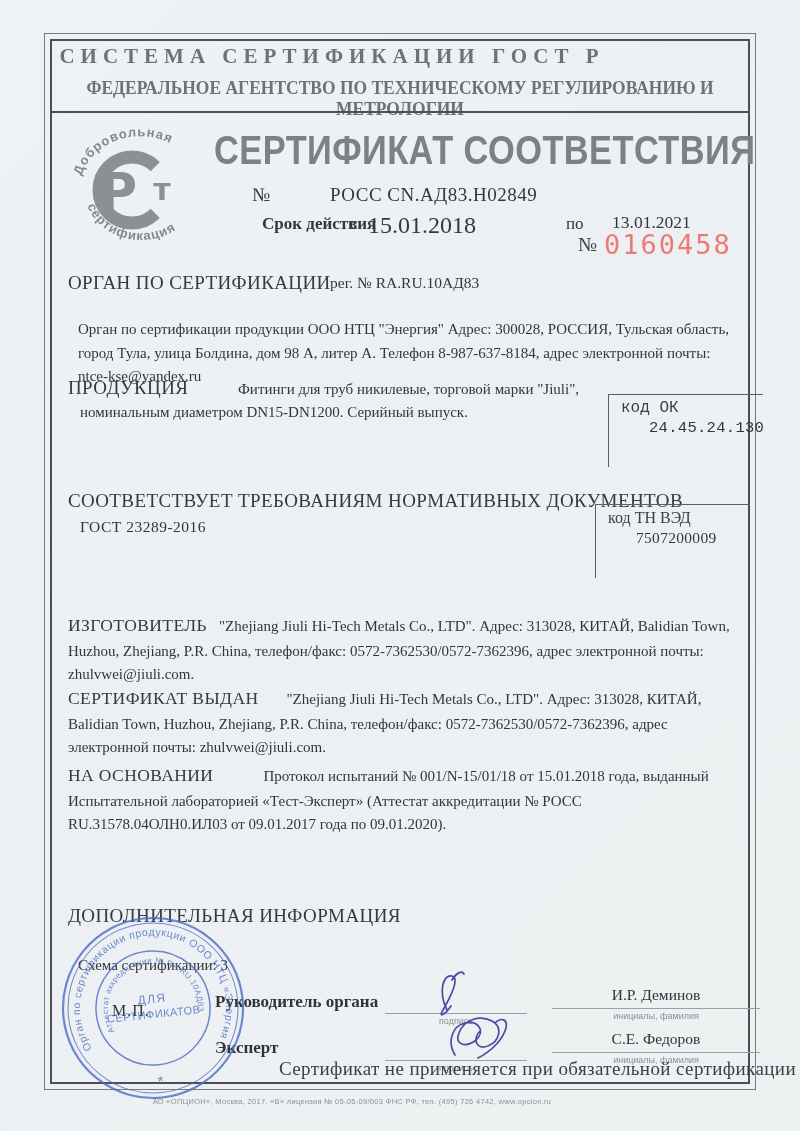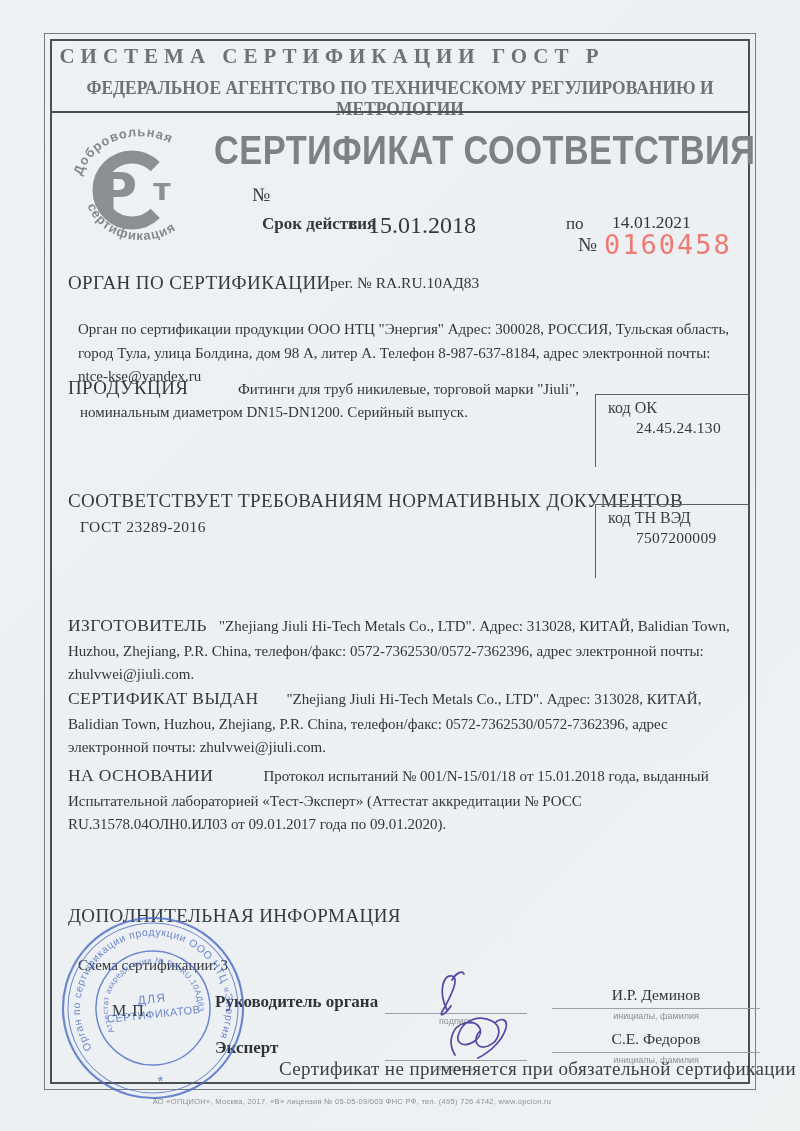--- a/index.html
+++ b/index.html
@@ -51,21 +51,21 @@
   .sec-label{font-size:19px;letter-spacing:.4px;color:var(--label);}
   .body-text{font-size:15px;line-height:1.58;color:var(--ink);}
   .organ-label{left:68px;top:272px;}
   .organ-reg{left:330px;top:274px;font-size:15.5px;color:#33383d;text-align:right;}
   .organ-text{left:78px;top:318px;width:652px;}
   .product-label{left:68px;top:377px;}
   .product-text{left:80px;top:378px;width:514px;text-indent:158px;line-height:1.5;}
   .code-box{width:155px;border-top:1.5px solid #5b6064;border-left:1.5px solid #5b6064;padding:4px 0 0 12px;color:#3a3f44;}
   .code-box .code-label{font-size:16px;}
   .code-box .code-value{font-size:15.5px;margin:2px 0 0 28px;letter-spacing:.3px;color:var(--ink);}
-  .ok-box{left:595px;top:394px;height:73px;}
+  .ok-box{left:608px;top:394px;height:73px;font-family:Liberation Mono, monospace;}
   .tnved-box{left:595px;top:504px;height:74px;}
   .compliance-label{left:68px;top:490px;}
   .standard{left:80px;top:518px;font-size:15.5px;letter-spacing:.5px;}
   .manufacturer{left:68px;top:612px;width:664px;}
   .inline-label{font-size:17.5px;letter-spacing:.4px;color:var(--label);}
   .manufacturer .inline-label{margin-right:12px;}
   .issued{left:68px;top:685px;width:664px;}
   .issued .inline-label{margin-right:28px;margin-top:40px;}
   .basis{left:68px;top:762px;width:670px;}
   .basis .inline-label{margin-right:50px;}
@@ -122,25 +122,26 @@
     <circle cx="62" cy="66" r="33" fill="none" stroke="#8c9092" stroke-width="13" stroke-dasharray="155 52" stroke-dashoffset="181"></circle>
     <text x="48" y="86" text-anchor="middle" font-family="DejaVu Sans, Liberation Sans, sans-serif" font-size="52" font-weight="bold" fill="#8c9092">Р</text>
     <text x="92" y="76" text-anchor="middle" font-family="DejaVu Sans, Liberation Sans, sans-serif" font-size="30" font-weight="bold" fill="#8c9092">т</text>
   </svg>
 
   <div class="abs title-wrap">
     <span>СЕРТИФИКАТ СООТВЕТСТВИЯ</span>
   </div>
 
   <div class="abs no-label">№</div>
+  <div class="abs no-value">РОСС CN.АД83.Н02849</div>
   <div class="abs val-label">Срок действия</div>
   <div class="abs val-from">с</div>
   <div class="abs val-date1">15.01.2018</div>
   <div class="abs val-to">по</div>
-  <div class="abs val-date2">14.01.2021</div>
+  <div class="abs val-date2">13.01.2021</div>
   <div class="abs blank-no">№</div>
   <div class="abs blank-num">0160458</div>
 
   <div class="abs sec-label organ-label">ОРГАН ПО СЕРТИФИКАЦИИ</div>
   <div class="abs organ-reg">рег. № RA.RU.10АД83</div>
   <p class="abs body-text organ-text">Орган по сертификации продукции ООО НТЦ "Энергия" Адрес: 300028, РОССИЯ, Тульская область, город Тула, улица Болдина, дом 98 А, литер А. Телефон 8-987-637-8184, адрес электронной почты: ntce-kse@yandex.ru</p>
 
   <div class="abs sec-label product-label">ПРОДУКЦИЯ</div>
   <p class="abs body-text product-text">Фитинги для труб никилевые, торговой марки "Jiuli", номинальным диаметром DN15-DN1200. Серийный выпуск.</p>
   <div class="abs code-box ok-box">

